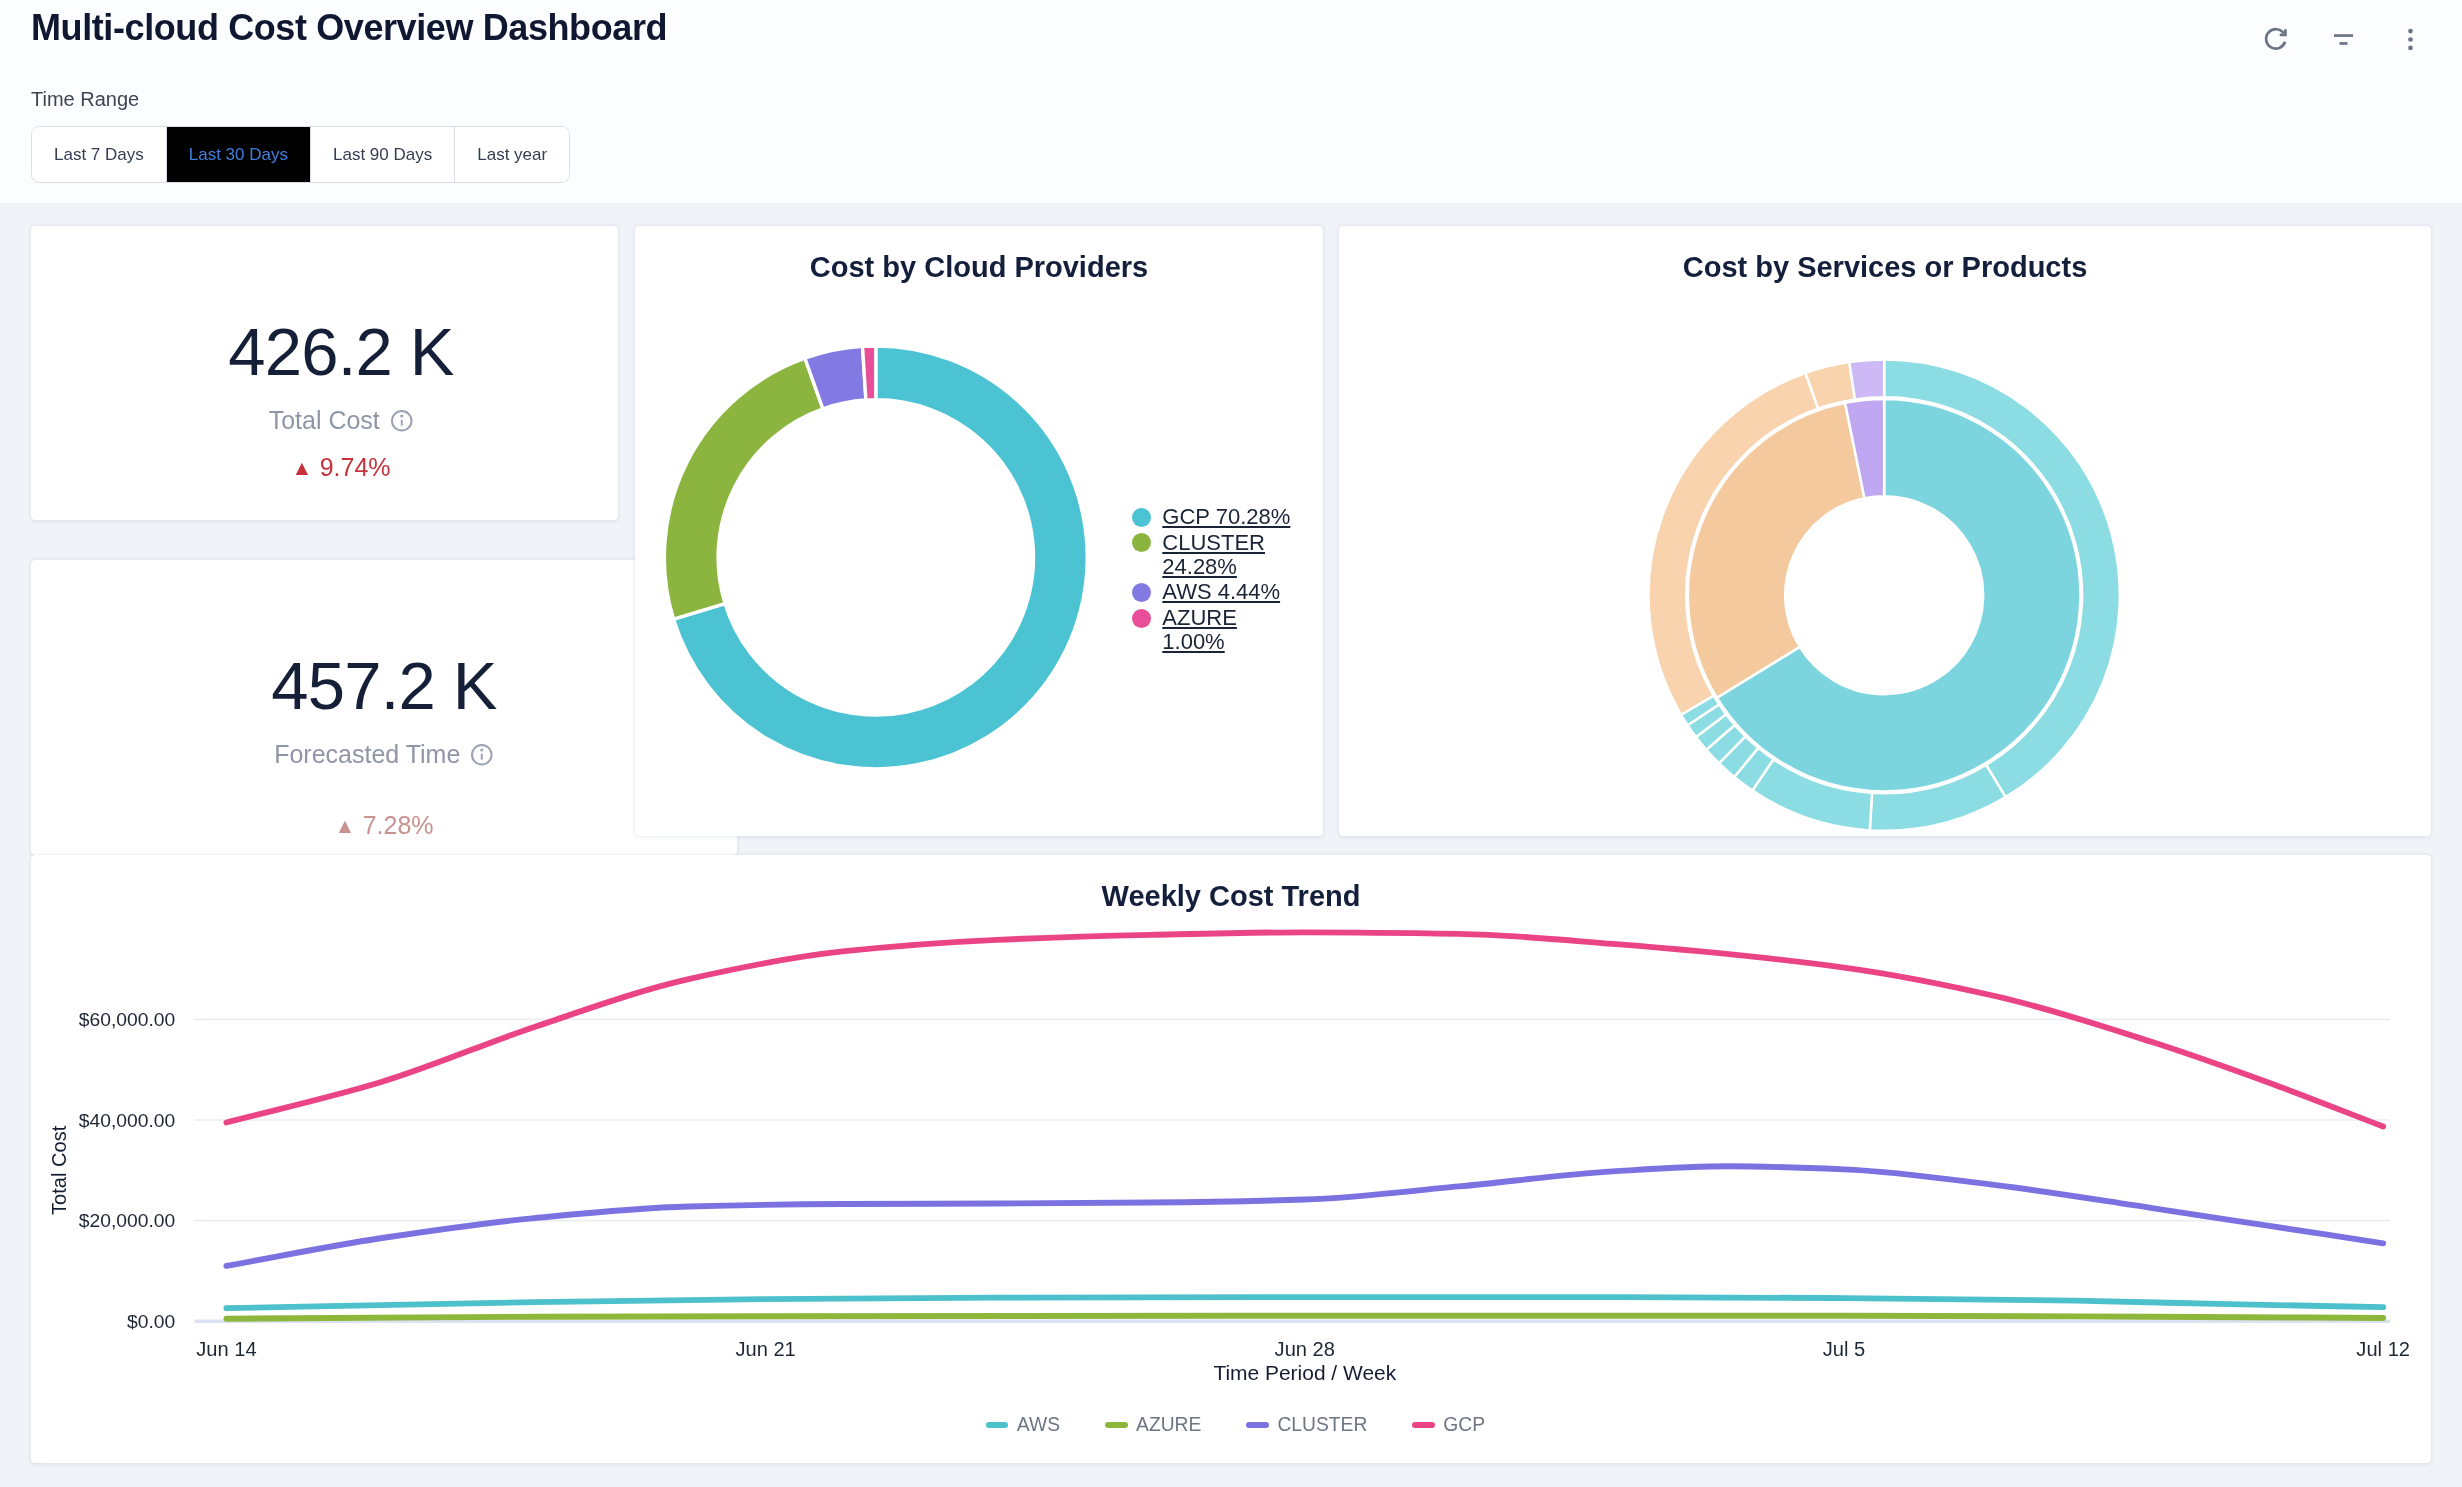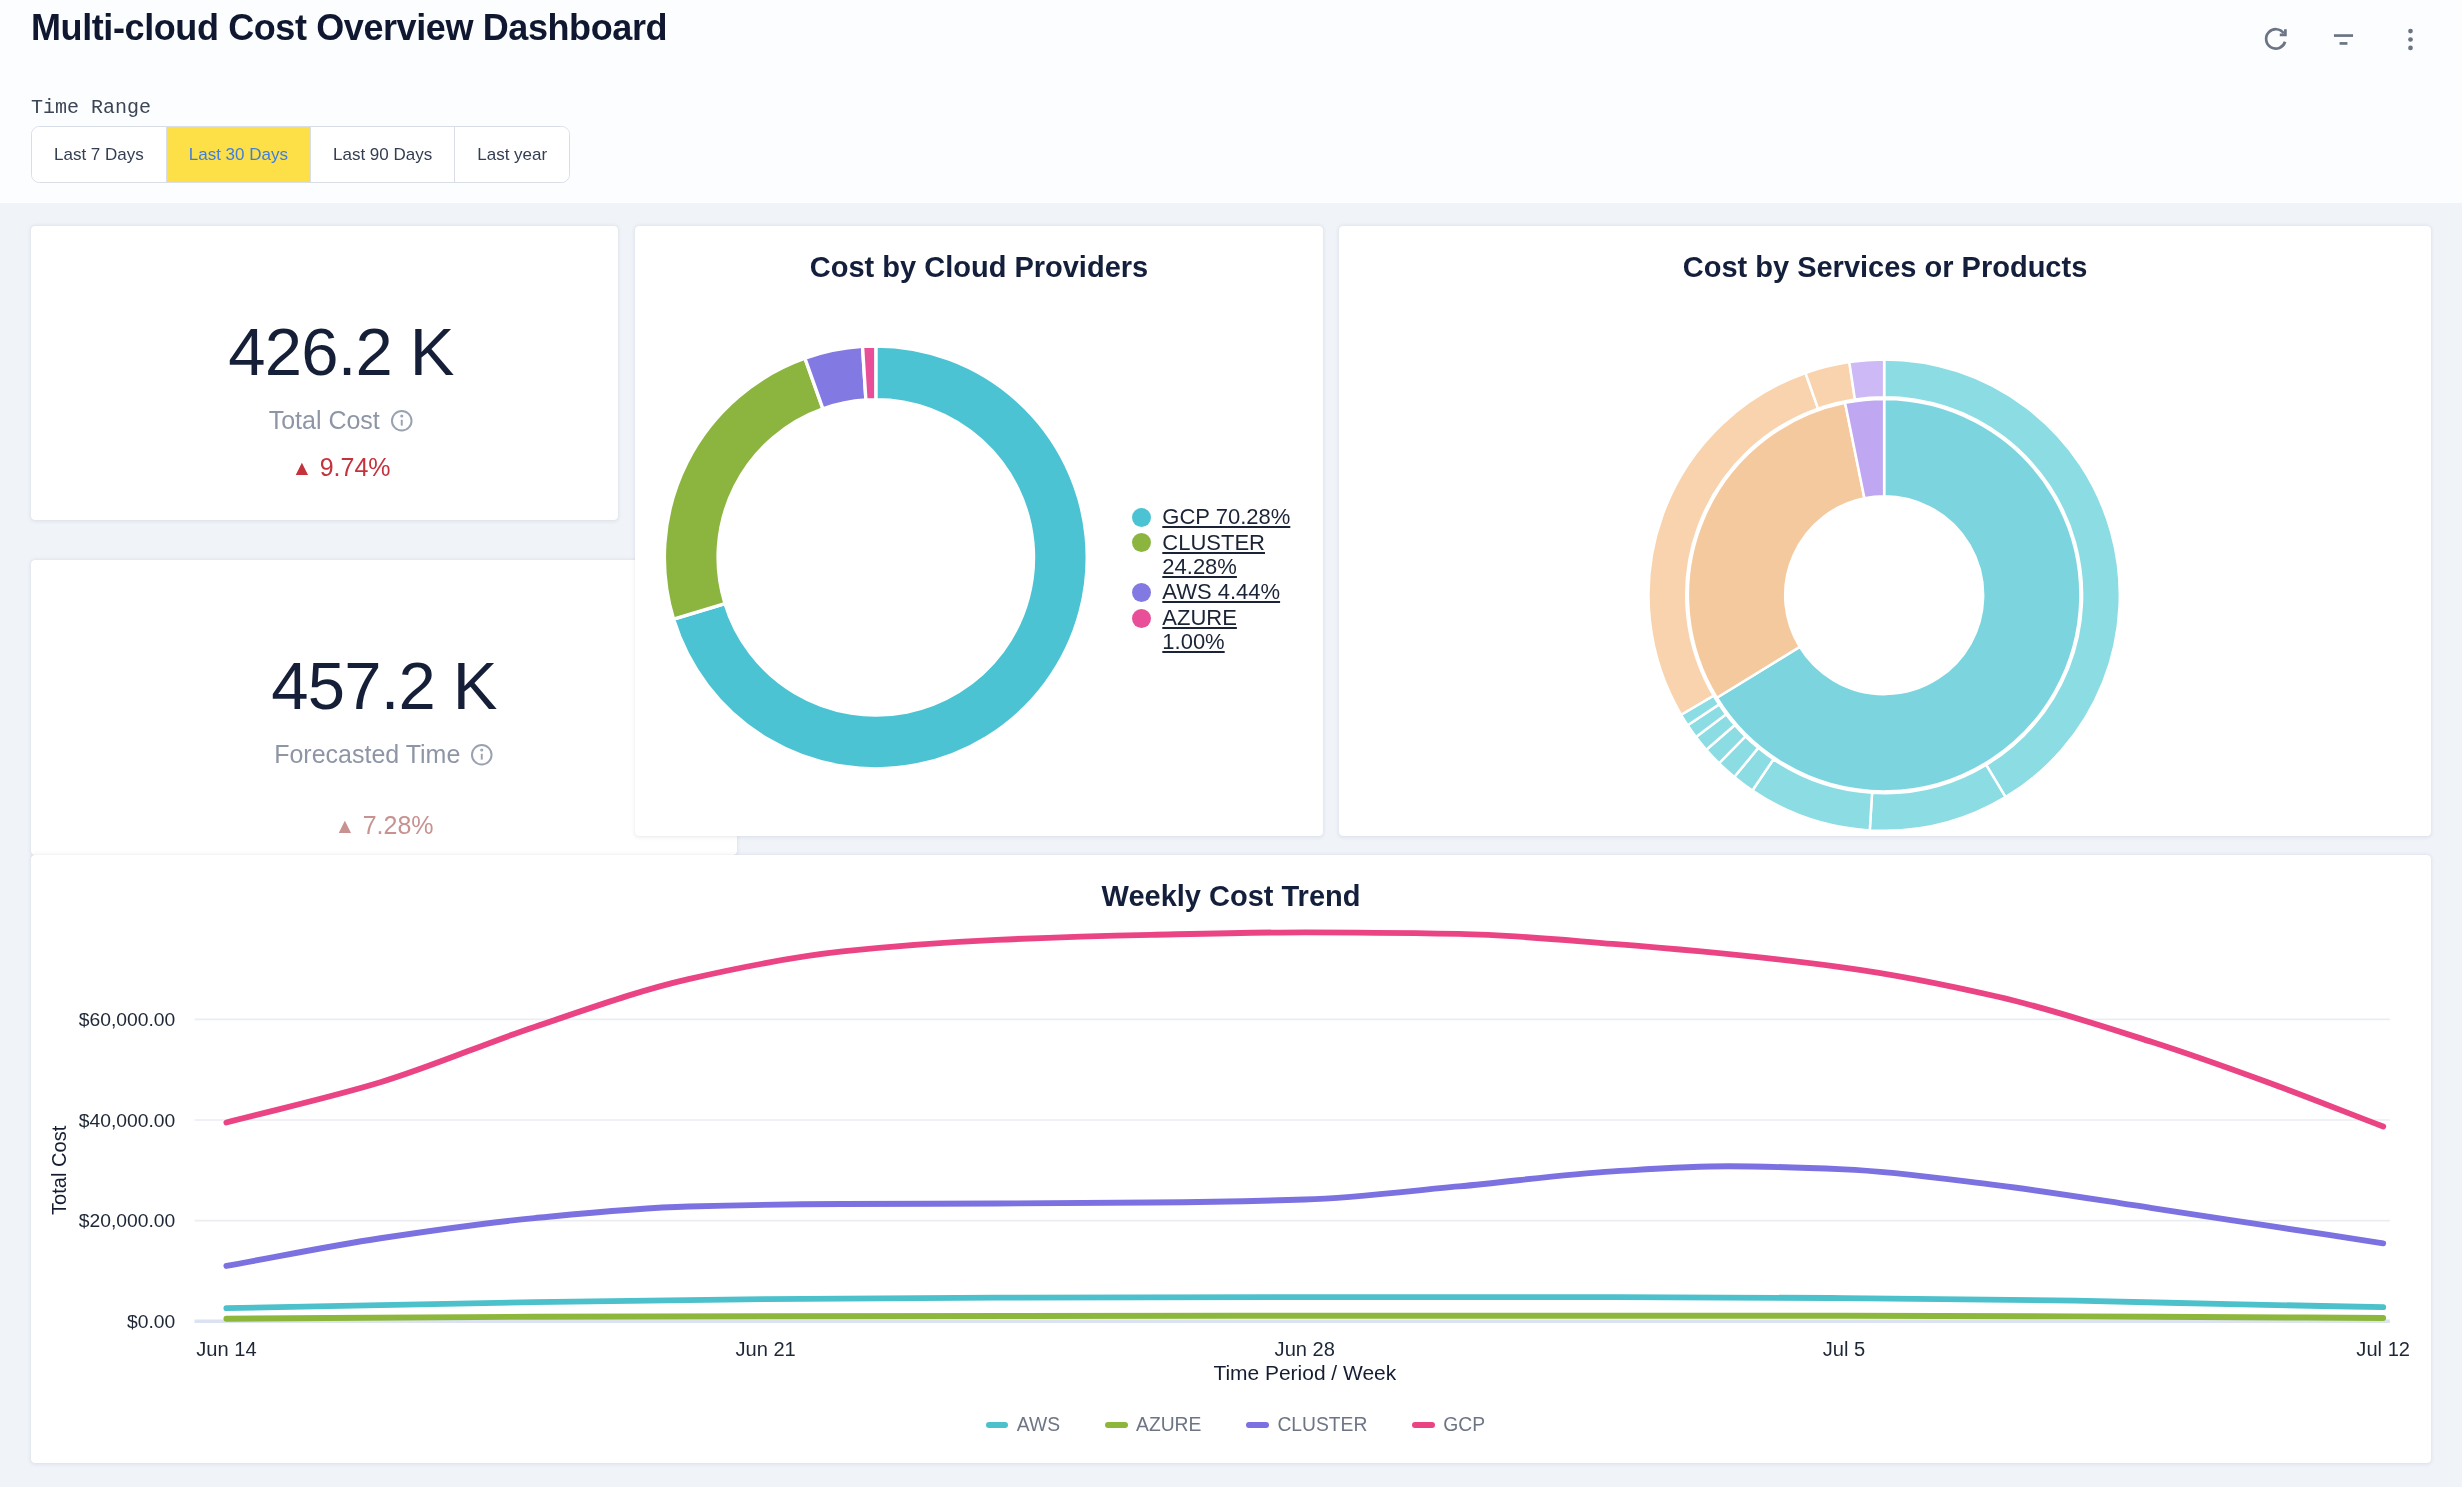--- a/index.html
+++ b/index.html
@@ -9,25 +9,25 @@
     font-family:"Liberation Sans","DejaVu Sans",sans-serif;
     -webkit-font-smoothing:antialiased;
   }
   .dash-bg{position:absolute;left:0;right:0;top:203px;bottom:0;background:#f0f3f8;}
   
   .page-title{position:absolute;left:31px;top:6.7px;font-size:36px;font-weight:600;color:#0f1830;letter-spacing:-0.4px;}
   .header-actions{position:absolute;right:37px;top:25px;display:flex;gap:39px;align-items:center;}
   .icon-btn{width:28.5px;height:28.5px;cursor:pointer;display:flex;align-items:center;justify-content:center;background:none;border:none;padding:0;}
   .icon-btn svg{width:27px;height:27px;stroke:#6b7485;fill:none;stroke-width:2.4;}
   
-  .tr-label{position:absolute;left:31px;top:96px;font-size:20px;font-weight:500;color:#3c4555;font-family:Liberation Mono, monospace;}
+  .tr-label{position:absolute;left:31px;top:88px;font-size:20px;font-weight:500;color:#3c4555;}
   .tr-group{position:absolute;left:31px;top:126px;height:57px;display:flex;background:#fff;border:1.7px solid #d8dde6;border-radius:8.4px;overflow:hidden;box-sizing:border-box;}
   .tr-btn{border:none;background:#fff;font-family:inherit;font-size:17px;color:#333e52;padding:0 22px;cursor:pointer;border-left:1.7px solid #d8dde6;white-space:nowrap;}
   .tr-btn:first-child{border-left:none;}
-  .tr-btn.selected{background:#fde047;color:#3f7edd;}
+  .tr-btn.selected{background:#000000;color:#3f7edd;}
   
   .card{position:absolute;background:#fff;border-radius:4px;box-shadow:0 0.8px 4.2px rgba(24,39,75,.10),0 0 0.8px rgba(24,39,75,.10);z-index:1;}
   #stat-card-1{left:31px;top:226px;width:587px;height:294px;padding-left:33px;}
   #stat-card-2{left:31px;top:560px;width:706px;height:295px;}
   #donut-card{left:635px;top:226px;width:688px;height:610px;}
   #sunburst-card{left:1339px;top:226px;width:1092px;height:610px;}
   #trend-card{left:31px;top:855px;width:2400px;height:608px;}
   
   .stat-card{display:flex;flex-direction:column;align-items:center;box-sizing:border-box;padding-top:87px;}
   .stat-value{font-size:67px;line-height:77px;color:#161f38;letter-spacing:-0.8px;}

